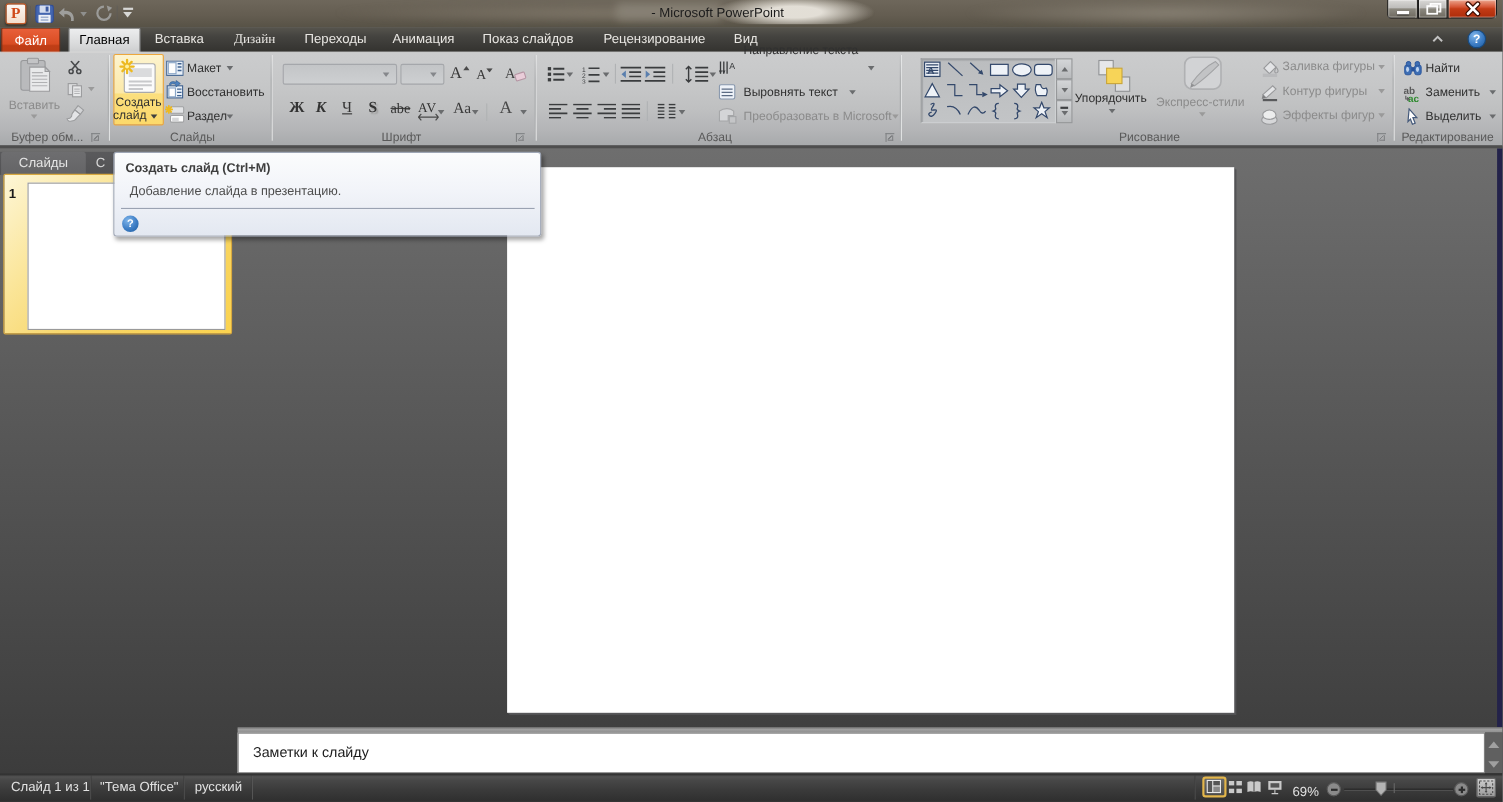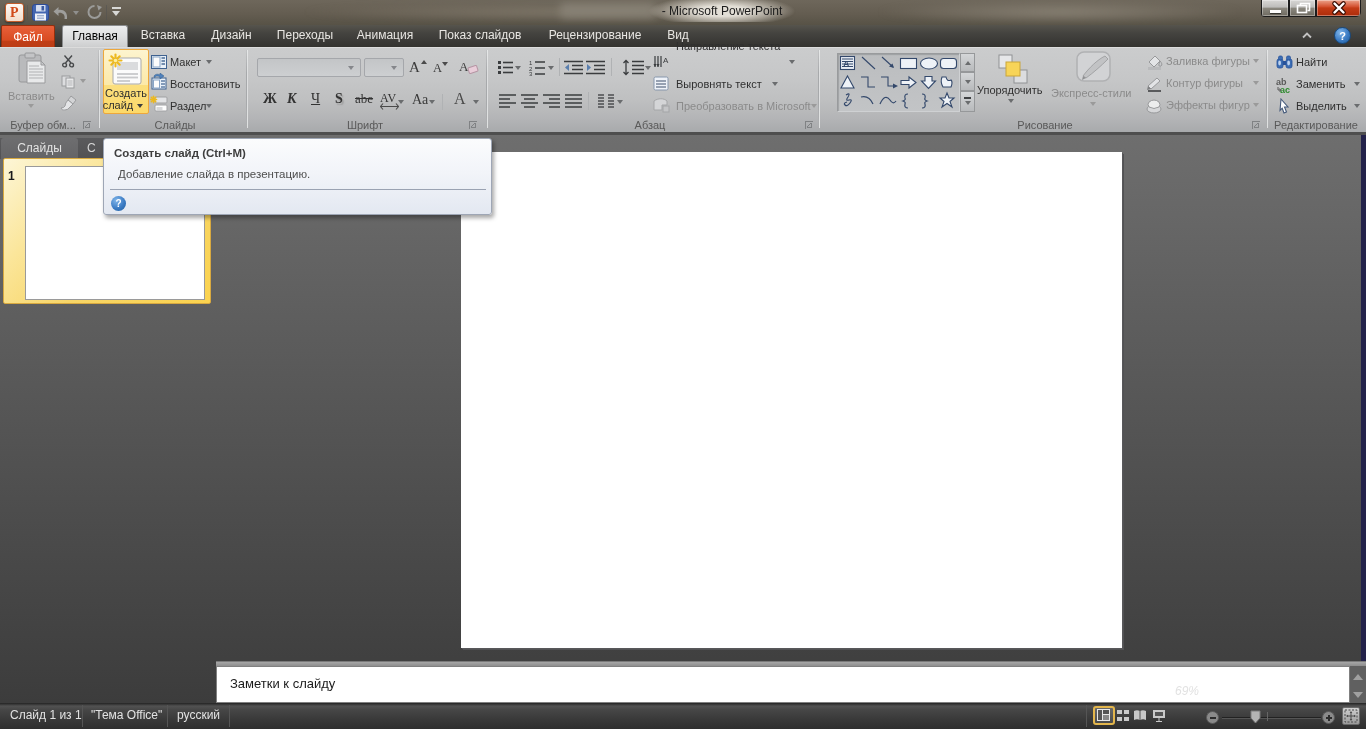--- a/index.html
+++ b/index.html
@@ -7,21 +7,21 @@
 body { font-family:"Liberation Sans", sans-serif; position:relative; background:#6a6a6a; }
 #app { position:absolute; left:0; top:0; width:1366px; height:729px; }
 .abs { position:absolute; }
 
 
 #titlebar { left:0; top:0; width:1366px; height:25px;
   background:linear-gradient(180deg,#6e675b 0%,#645d51 55%,#575246 100%); }
 #titleblur1 { left:300px; top:2px; width:500px; height:20px; background:radial-gradient(ellipse at 50% 50%, rgba(130,122,108,0.8), rgba(130,122,108,0) 70%); filter:blur(3px); }
 #titleblur2 { left:880px; top:0px; width:360px; height:24px; background:radial-gradient(ellipse at 50% 50%, rgba(140,133,120,0.85), rgba(140,133,120,0) 72%); filter:blur(3px); }
 #titleredact { left:560px; top:3px; width:96px; height:15px; background:#8a8478; border-radius:4px; filter:blur(4px); opacity:0.85; }
-#titletext { left:592px; top:4px; width:260px; height:16px; color:#1c1c1c; font-size:12px; text-align:center; }
+#titletext { left:592px; top:4px; width:260px; height:16px; color:#1c1c1c; font-size:12px; }
 #titleglow { left:642px; top:0px; width:160px; height:22px; background:radial-gradient(ellipse 52% 80% at 50% 50%, rgba(233,229,221,0.95) 30%, rgba(214,209,199,0.6) 58%, rgba(190,185,175,0) 88%); }
 
 
 #winbtns { left:1261px; top:0; height:17px; }
 .winbtn { position:absolute; top:0; height:17px; border:1px solid #1c1c1c; border-top:none;
   background:linear-gradient(180deg,#d8d7d5 0%,#bdbcba 45%,#8b887f 50%,#6e6a60 100%); }
 .winbtn .inner { position:absolute; inset:0; border:1px solid rgba(255,255,255,0.35); }
 #btnmin { left:0; width:28px; border-radius:0 0 0 4px; }
 #btnmax { left:28px; width:27px; }
 #btnclose { left:55px; width:45px; border-radius:0 0 5px 0;
@@ -153,21 +153,21 @@
       <path d="M11 1 L16 3 L12.5 6.5 Z" fill="#9b9b99"></path>
     </svg>
     <div class="abs" style="left:106px; top:5px; width:1px; height:15px; background:rgba(255,255,255,0.25); border-left:1px solid rgba(0,0,0,0.35);"></div>
     <div class="abs" style="left:112px; top:7px; width:9px; height:1.5px; background:#d8d8d6;"></div>
     <div class="darr" style="left:112px; top:11px; border-top-color:#d8d8d6; border-left-width:4.5px; border-right-width:4.5px; border-top-width:5px;"></div>
   </div>
   <div class="abs" id="tabrow"></div>
   <div class="abs" id="filetab">Файл</div>
   <div class="rtab" id="tab-home" style="left:62px; width:66px;">Главная</div>
   <div class="rtab" style="left:133px; width:60px;">Вставка</div>
-  <div class="rtab" style="left:204px; width:55px;">Дизайн</div>
+  <div class="rtab" style="left:204px; width:55px;font-family:Liberation Serif, serif;">Дизайн</div>
   <div class="rtab" style="left:272px; width:66px;">Переходы</div>
   <div class="rtab" style="left:352px; width:66px;">Анимация</div>
   <div class="rtab" style="left:434px; width:92px;">Показ слайдов</div>
   <div class="rtab" style="left:540px; width:110px;">Рецензирование</div>
   <div class="rtab" style="left:662px; width:32px;">Вид</div>
   <svg class="abs" style="left:1301px; top:31px;" width="12" height="9" viewBox="0 0 12 9">
       <path d="M2 6.5 L6 2.5 L10 6.5" stroke="#c2c2c2" stroke-width="1.8" fill="none"></path>
     </svg>
   <div class="abs" id="ribhelp">?</div>
 
@@ -607,21 +607,21 @@
     </svg>
     <svg class="abs" style="left:1133px; top:709px;" width="14" height="14" viewBox="0 0 14 14">
       <path d="M1 2 Q4 0.5 7 2 Q10 0.5 13 2 L13 11 Q10 9.5 7 11 Q4 9.5 1 11 Z" fill="#c9c9c9"></path>
       <line x1="7" y1="2" x2="7" y2="11" stroke="#555" stroke-width="1"></line>
     </svg>
     <svg class="abs" style="left:1152px; top:709px;" width="14" height="14" viewBox="0 0 14 14">
       <rect x="1" y="1" width="12" height="8" fill="#c9c9c9"></rect>
       <rect x="3" y="3" width="8" height="4" fill="#555"></rect>
       <path d="M6.5 9 L7.5 9 L7.5 12 L10 12 L10 13 L4 13 L4 12 L6.5 12 Z" fill="#c9c9c9"></path>
     </svg>
-    <div class="sbtext" style="left:1175px; top:684px;font-style:italic;">69%</div>
+    <div class="sbtext" style="left:1175px; top:713px;">69%</div>
     <div class="abs" style="left:1206px; top:711px; width:13px; height:13px; border-radius:50%; background:#8a8a8a; border:1px solid #5a5a5a;">
         <div style="position:absolute; left:2.5px; top:5px; width:6px; height:2px; background:#2c2c2c;"></div>
       </div>
     <div class="abs" style="left:1222px; top:717px; width:99px; height:2px; background:#222; border-bottom:1px solid #555;"></div>
     <div class="abs" style="left:1267px; top:712px; width:1px; height:9px; background:#666;"></div>
     <svg class="abs" style="left:1250px; top:710px;" width="11" height="14" viewBox="0 0 11 14">
       <path d="M1 1 L10 1 L10 8 L5.5 13 L1 8 Z" fill="#b4b4b4" stroke="#7c7c7c"></path>
     </svg>
     <div class="abs" style="left:1322px; top:711px; width:13px; height:13px; border-radius:50%; background:#8a8a8a; border:1px solid #5a5a5a;">
         <div style="position:absolute; left:2.5px; top:5px; width:6px; height:2px; background:#2c2c2c;"></div>

